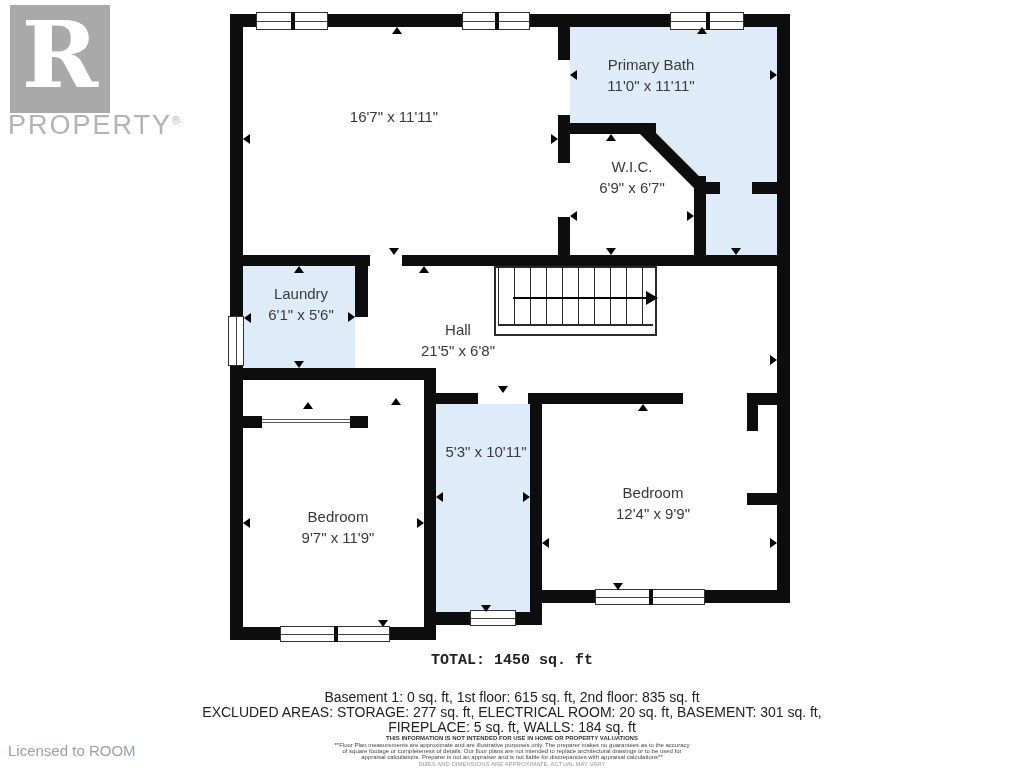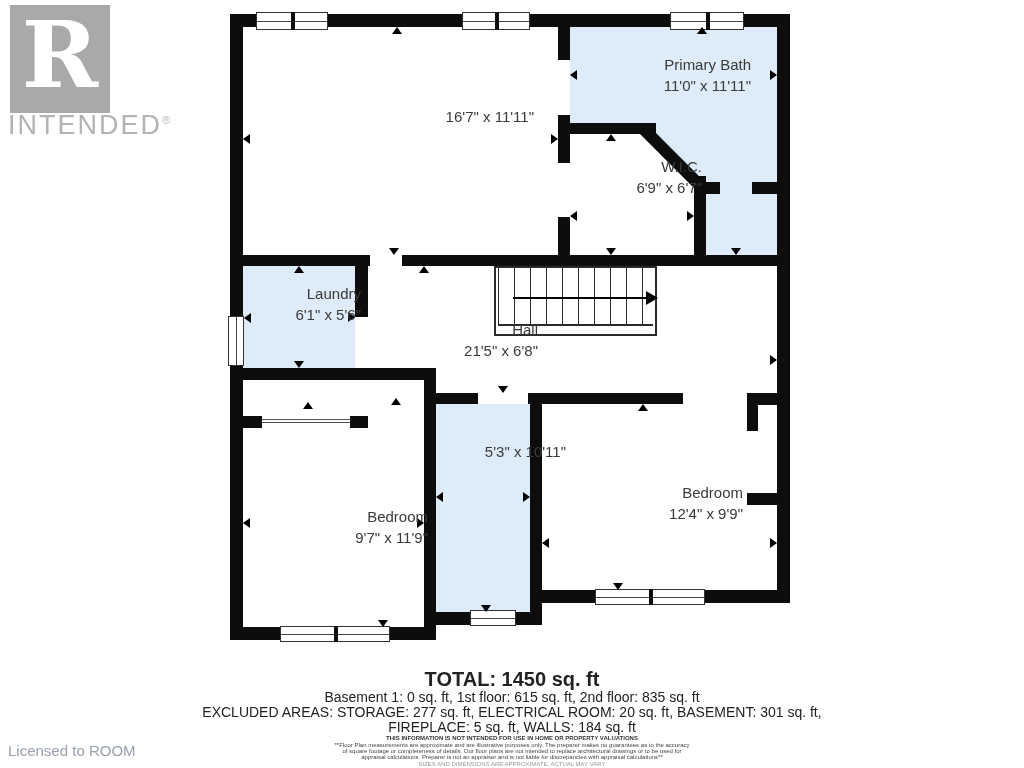--- a/index.html
+++ b/index.html
@@ -33,40 +33,40 @@
   .treads{position:absolute;left:2px;right:2px;top:0;bottom:10px;
           background:repeating-linear-gradient(to right,#2b2b2b 0 1.5px,transparent 1.5px 16px);}
   .tread-base{position:absolute;left:2px;right:2px;bottom:8px;height:2px;background:#2b2b2b;}
   .arrow-line{position:absolute;left:513px;top:297px;width:133px;height:2px;background:#000;}
   .arrow-head{position:absolute;left:646px;top:291px;width:0;height:0;
               border-top:7px solid transparent;border-bottom:7px solid transparent;border-left:12px solid #000;}
   .slider{position:absolute;left:262px;top:419px;width:88px;height:4px;background:#fff;
           border-top:1px solid #555;border-bottom:1px solid #555;box-sizing:border-box;}
   
   .rlabel{position:absolute;text-align:center;font-size:15px;line-height:21px;color:#3a3a3a;}
-  .rlabel span{display:block;text-align:right;}
+  .rlabel span{display:block;}
   
   .sum{position:absolute;left:0;right:0;text-align:center;color:#222;}
-  .sum.total{top:668px;font-size:20px;font-weight:bold;}
+  .sum.total{top:652px;font-size:15px;font-weight:bold;font-family:Liberation Mono, monospace;}
   .sum.l2{top:689px;font-size:14px;}
   .sum.l3{top:704px;font-size:14px;}
   .sum.l4{top:719px;font-size:14px;}
   .fine{position:absolute;left:0;right:0;text-align:center;color:#444;font-size:6px;line-height:6px;}
   .fine.b{font-weight:bold;color:#333;}
   .fine.gray{color:#999;}
 </style>
 </head>
 <body>
 
 <div id="canvas">
 
   <div class="logo-box">
     <div class="logo-r">R</div>
   </div>
-  <div class="logo-word"><span>INTENDED</span><sup>®</sup></div>
+  <div class="logo-word"><span>PROPERTY</span><sup>®</sup></div>
   <div class="licensed">Licensed to ROOM</div>
 
   <div id="plan">
       <div class="fill" style="left: 436px; top: 404px; width: 94px; height: 208px; background: rgb(221, 236, 248);"></div>
       <div class="fill" style="left: 243px; top: 266px; width: 112px; height: 102px; background: rgb(221, 236, 248);"></div>
       <div class="fill" style="left: 706px; top: 182px; width: 71px; height: 73px; background: rgb(221, 236, 248);"></div>
       <div class="fill" style="left: 570px; top: 27px; width: 207px; height: 228px; background: rgb(221, 236, 248);"></div>
       <div class="wic-cut"></div>
       <div class="wall" style="left: 747px; top: 493px; width: 43px; height: 12px;"></div>
       <div class="wall" style="left: 747px; top: 393px; width: 11px; height: 38px;"></div>

